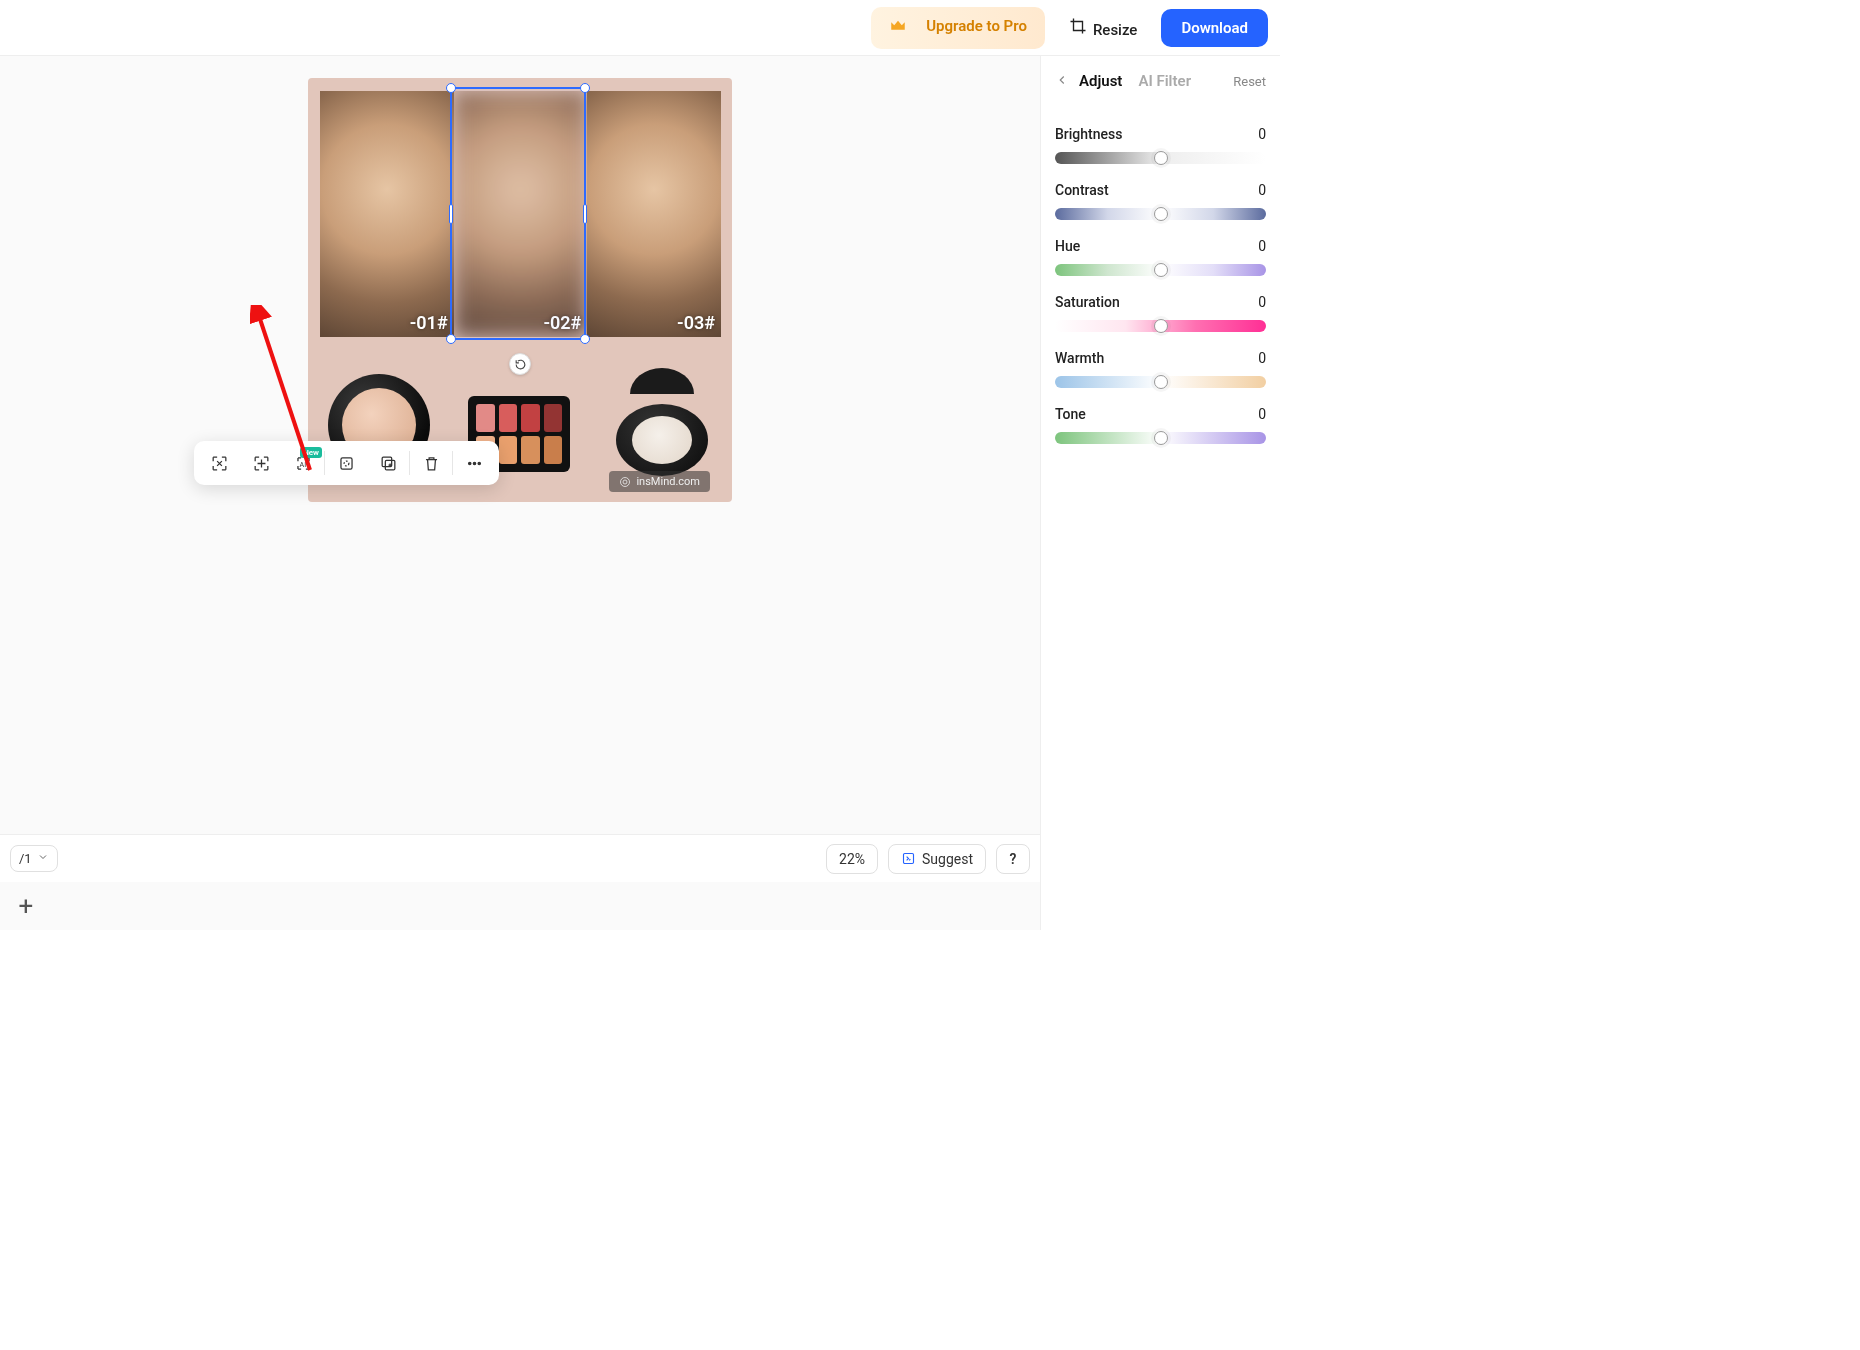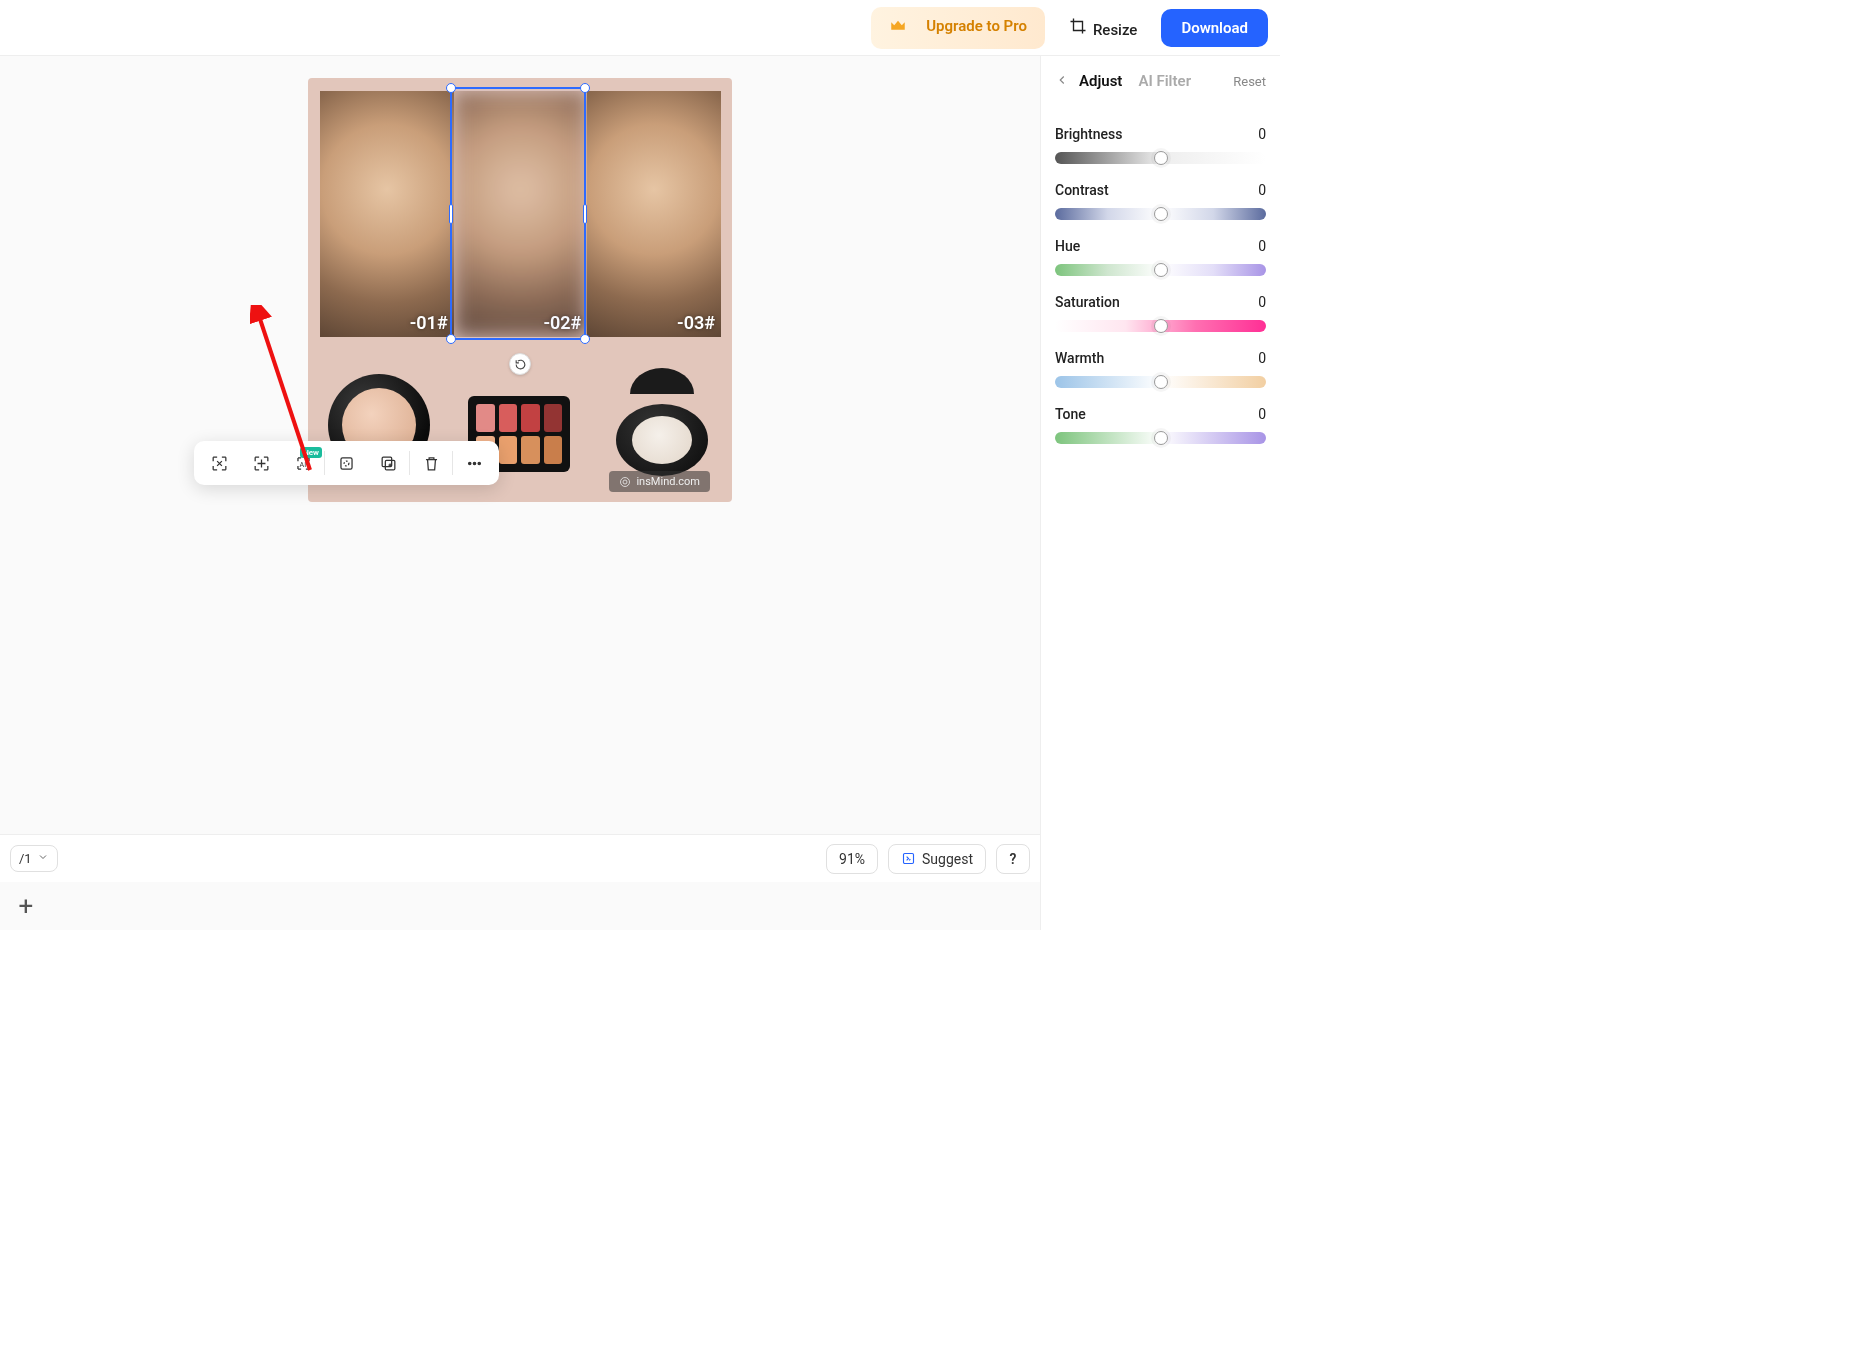--- a/index.html
+++ b/index.html
@@ -266,21 +266,21 @@
         <div class="util-left">
           <div class="page-pill">
             <span>/1</span>
             <span class="chev"><svg viewBox="0 0 24 24">
                   <path d="M6 9l6 6 6-6"></path>
                 </svg></span>
           </div>
         </div>
         <div class="util-right">
           <div class="zoom-pill">
-            <span>91%</span>
+            <span>22%</span>
           </div>
           <div class="suggest-pill">
             <svg viewBox="0 0 24 24">
                 <rect x="4" y="4" width="16" height="16" rx="2"></rect>
                 <path d="M9 9l3 3-3 3M13 15l2-2"></path>
               </svg>
             <span>Suggest</span>
           </div>
           <div class="help-pill">
             <span>?</span>

